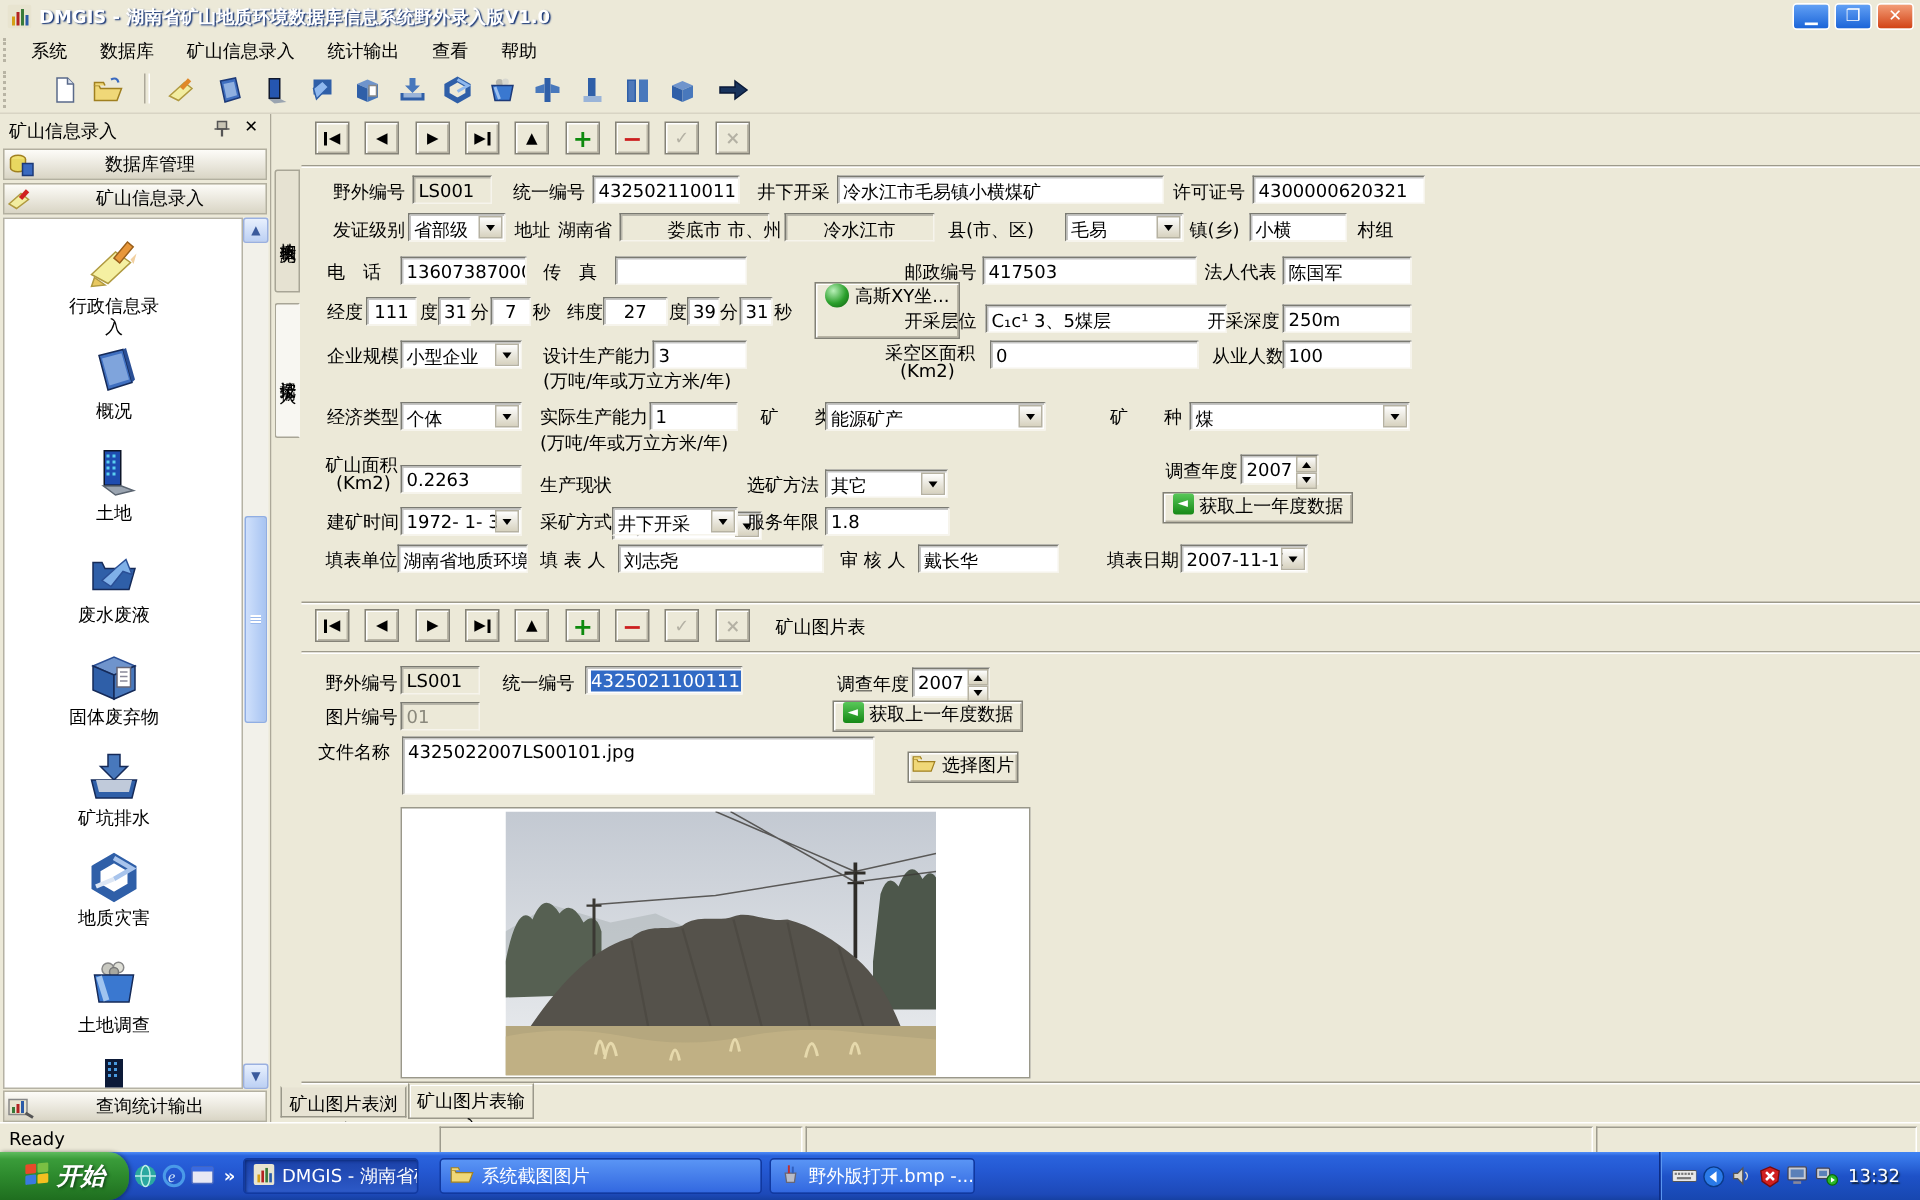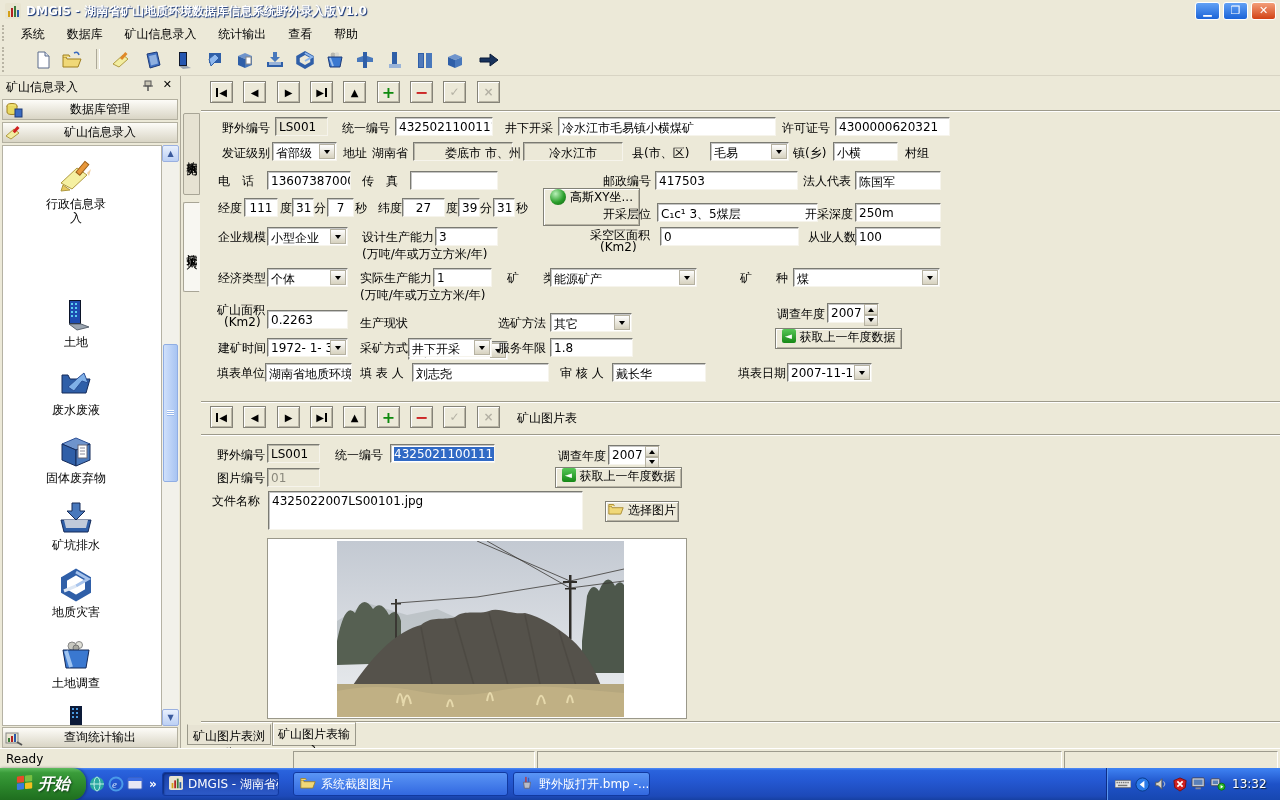--- a/index.html
+++ b/index.html
@@ -261,20 +261,28 @@
 
     <div id="sblist">
       <div class="si" style="top:13px;">
         <span><svg width="36" height="36" viewBox="0 0 36 36">
               <polygon points="3,24 19,9 29,16 14,30" fill="#f5f0a2" stroke="#b09a40"></polygon>
               <polygon points="5,26 12,31 3,32" fill="#e8c860" stroke="#b09a40"></polygon>
               <rect x="22" y="2" width="5" height="14" transform="rotate(40 24 9)" fill="#e8973a" stroke="#9a5f1a"></rect>
               <polygon points="29,14 33,10 31,17" fill="#f2d0a0"></polygon>
             </svg></span>
         <span class="silab">行政信息录入</span>
+      </div>
+      <div class="si" style="top:83px;">
+        <span><svg width="36" height="36" viewBox="0 0 36 36">
+              <path d="M8,8 L24,4 L30,26 L14,31 Z" fill="#3f6fc0" stroke="#152a58"></path>
+              <path d="M10,10 L23,6.5 L28,24 L15,28 Z" fill="#7fa4dc"></path>
+              <path d="M24,4 L30,26 L32,24 L26,3 Z" fill="#2a4f96"></path>
+            </svg></span>
+        <span class="silab">概况</span>
       </div>
       <div class="si" style="top:151px;">
         <span><svg width="36" height="36" viewBox="0 0 36 36">
               <rect x="11" y="3" width="12" height="24" fill="#0c1428"></rect>
               <rect x="12" y="4" width="10" height="22" fill="#1e4cb0"></rect>
               <g fill="#5ad0f0">
                 <rect x="13" y="6" width="2" height="2"></rect>
                 <rect x="17" y="6" width="2" height="2"></rect>
                 <rect x="13" y="10" width="2" height="2"></rect>
                 <rect x="17" y="10" width="2" height="2"></rect>

